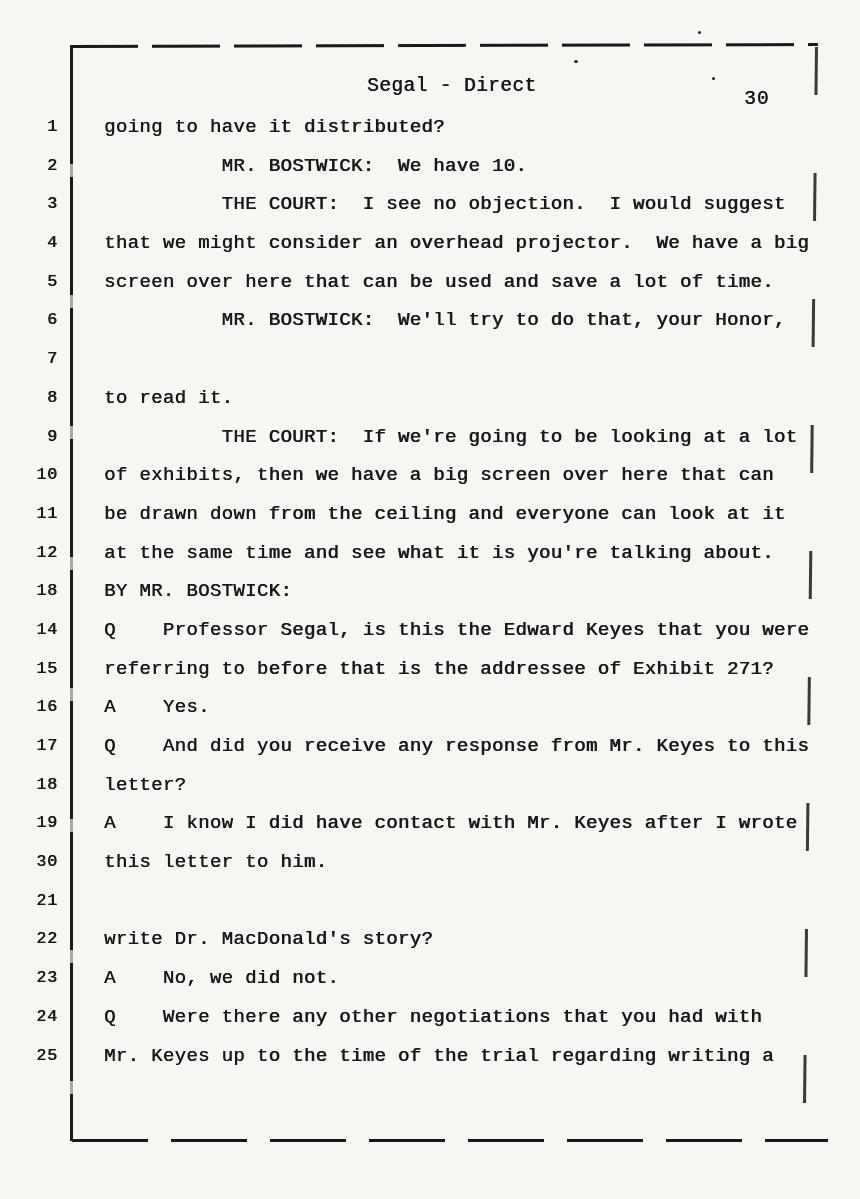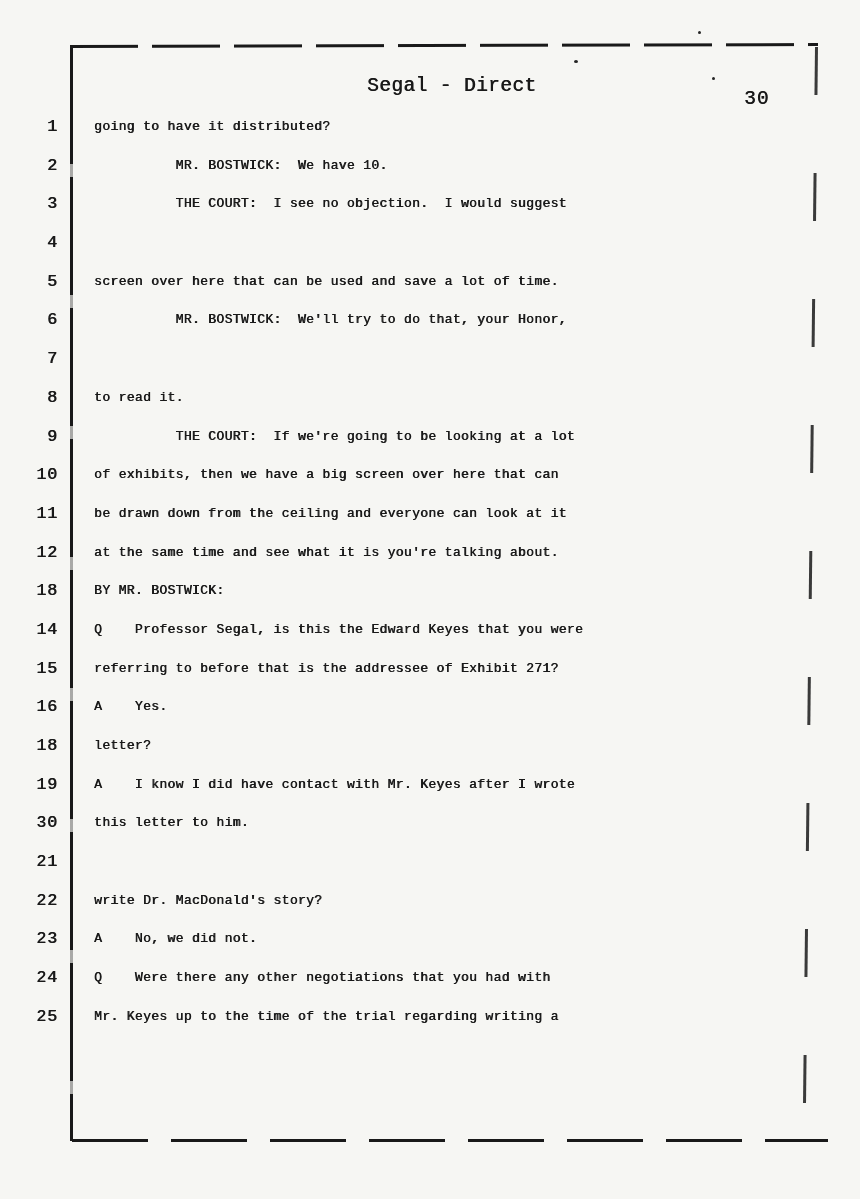--- a/index.html
+++ b/index.html
@@ -56,22 +56,22 @@
   .speck.s3{left:712px;top:77px;width:3px;height:3px;}
 
   
   .rows{position:absolute;left:0;top:108px;width:860px;}
   .row{position:relative;height:38.7px;}
   .num{
     position:absolute;left:26px;width:32px;text-align:right;
     font-size:16.5px;line-height:38.7px;letter-spacing:1px;
   }
   .txt{
-    position:absolute;left:94px;
-    font-size:13px;line-height:38.7px;letter-spacing:0.35px;
+    position:absolute;left:104px;
+    font-size:19px;line-height:38.7px;letter-spacing:0.35px;
     white-space:pre;
     text-align:right;
   }
 </style>
 </head>
 <body>
 
 <div class="canvas">
 
   <div class="border-top"></div>
@@ -94,20 +94,21 @@
       <div class="row">
         <span class="num tw">2</span>
         <span class="txt tw">          MR. BOSTWICK:  We have 10.</span>
       </div>
       <div class="row">
         <span class="num tw">3</span>
         <span class="txt tw">          THE COURT:  I see no objection.  I would suggest</span>
       </div>
       <div class="row">
         <span class="num tw">4</span>
+        <span class="txt tw">that we might consider an overhead projector.  We have a big</span>
       </div>
       <div class="row">
         <span class="num tw">5</span>
         <span class="txt tw">screen over here that can be used and save a lot of time.</span>
       </div>
       <div class="row">
         <span class="num tw">6</span>
         <span class="txt tw">          MR. BOSTWICK:  We'll try to do that, your Honor,</span>
       </div>
       <div class="row">
@@ -143,20 +144,24 @@
       </div>
       <div class="row">
         <span class="num tw">15</span>
         <span class="txt tw">referring to before that is the addressee of Exhibit 271?</span>
       </div>
       <div class="row">
         <span class="num tw">16</span>
         <span class="txt tw">A    Yes.</span>
       </div>
       <div class="row">
+        <span class="num tw">17</span>
+        <span class="txt tw">Q    And did you receive any response from Mr. Keyes to this</span>
+      </div>
+      <div class="row">
         <span class="num tw">18</span>
         <span class="txt tw">letter?</span>
       </div>
       <div class="row">
         <span class="num tw">19</span>
         <span class="txt tw">A    I know I did have contact with Mr. Keyes after I wrote</span>
       </div>
       <div class="row">
         <span class="num tw">30</span>
         <span class="txt tw">this letter to him.</span>

